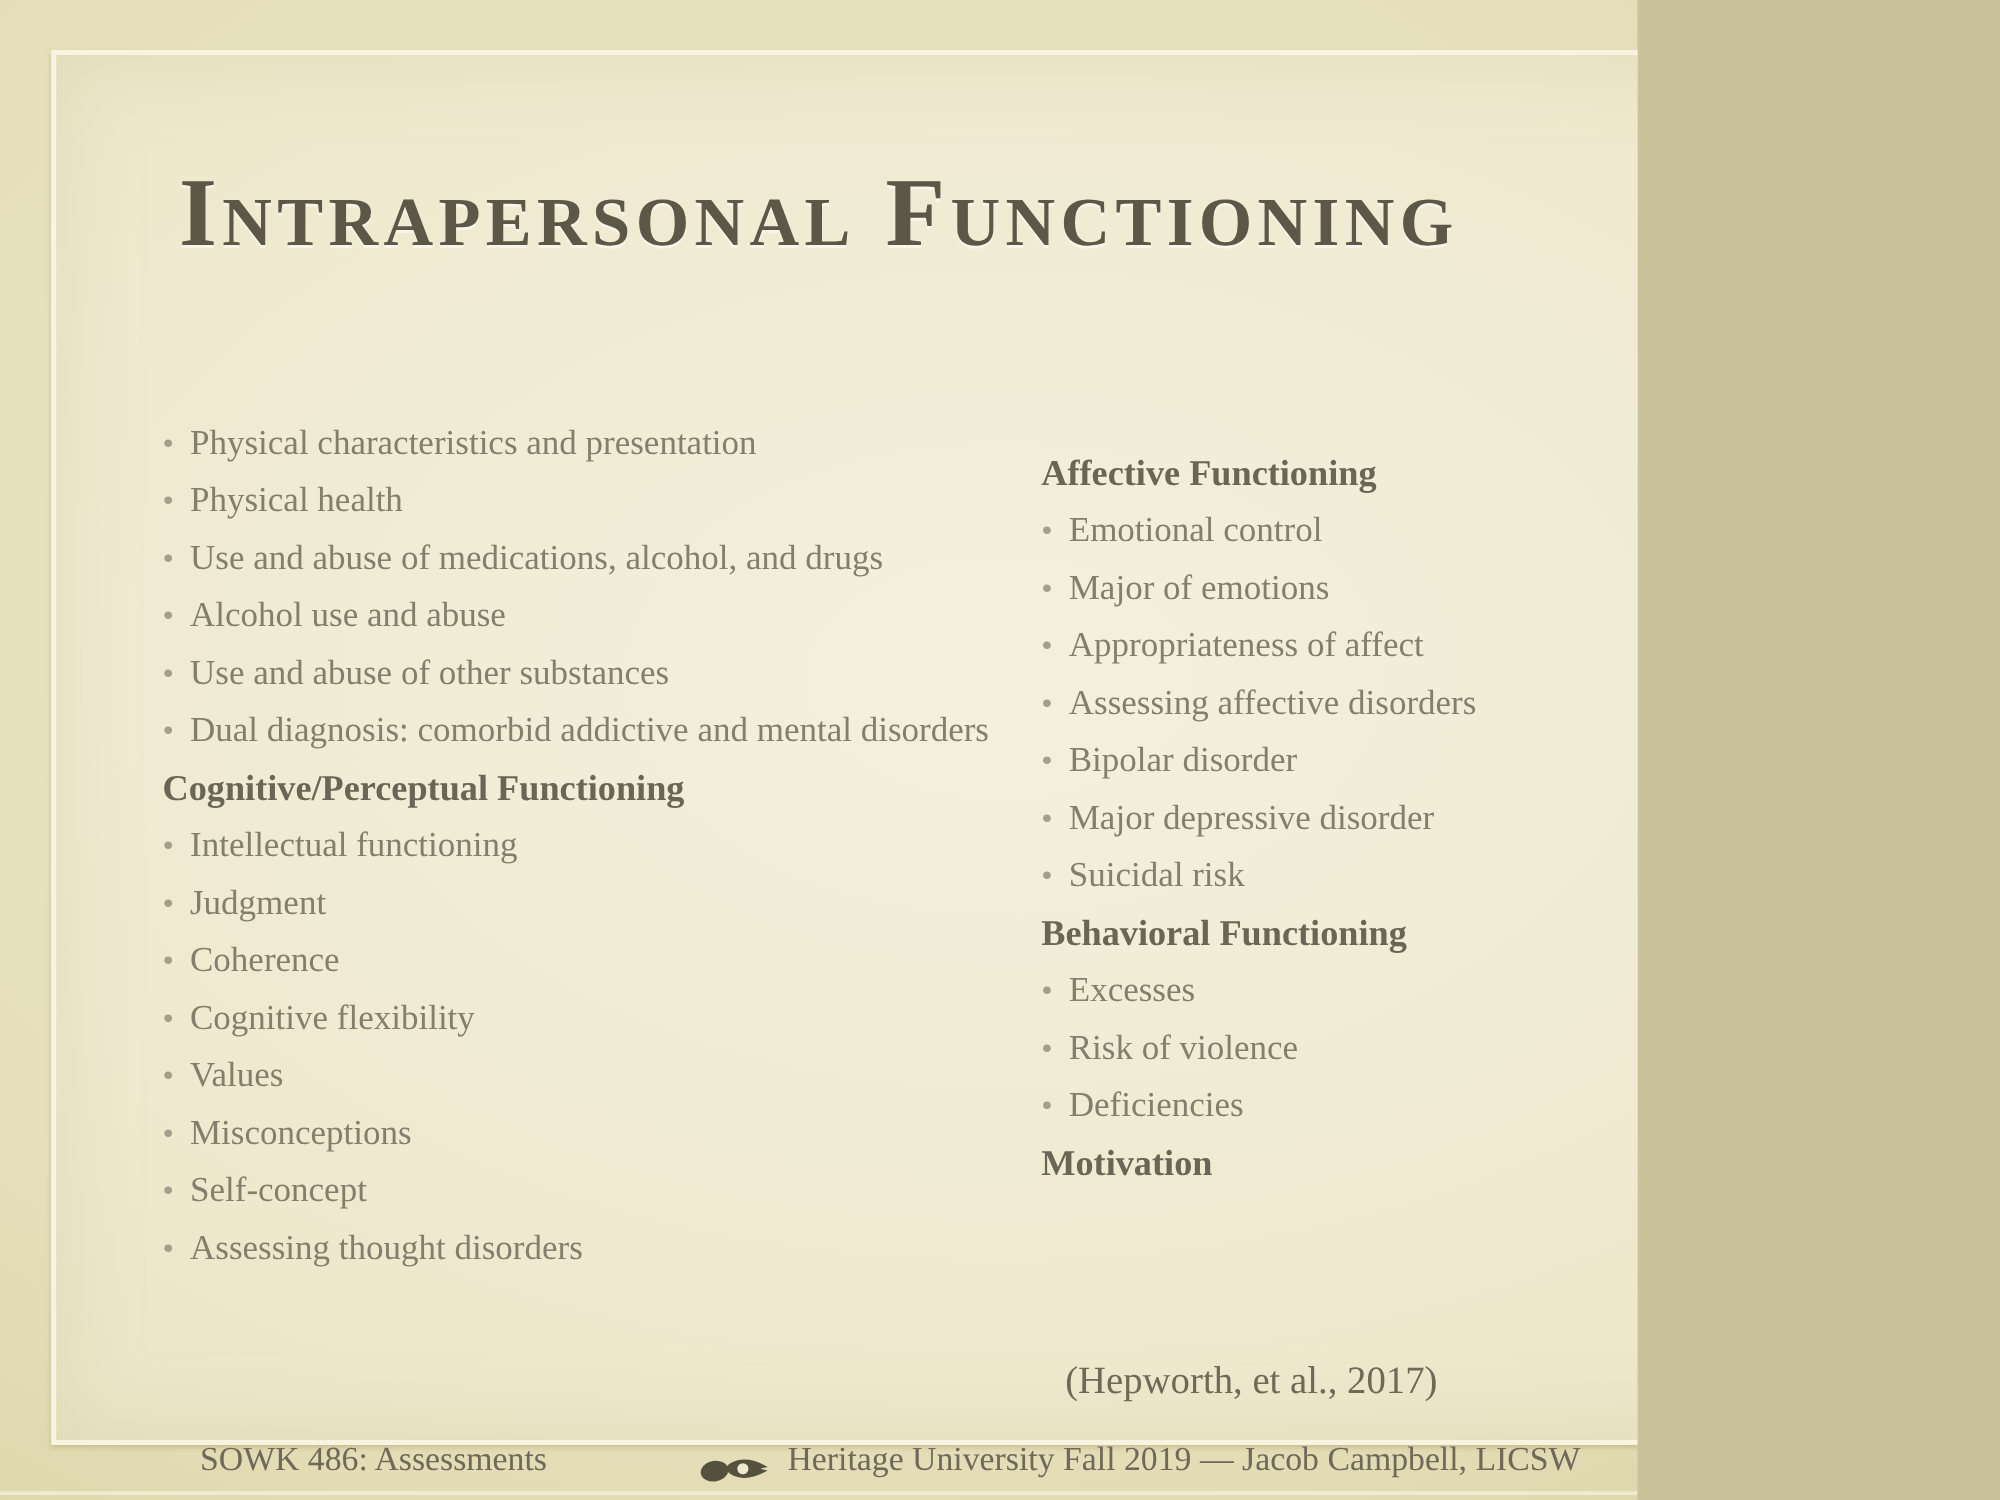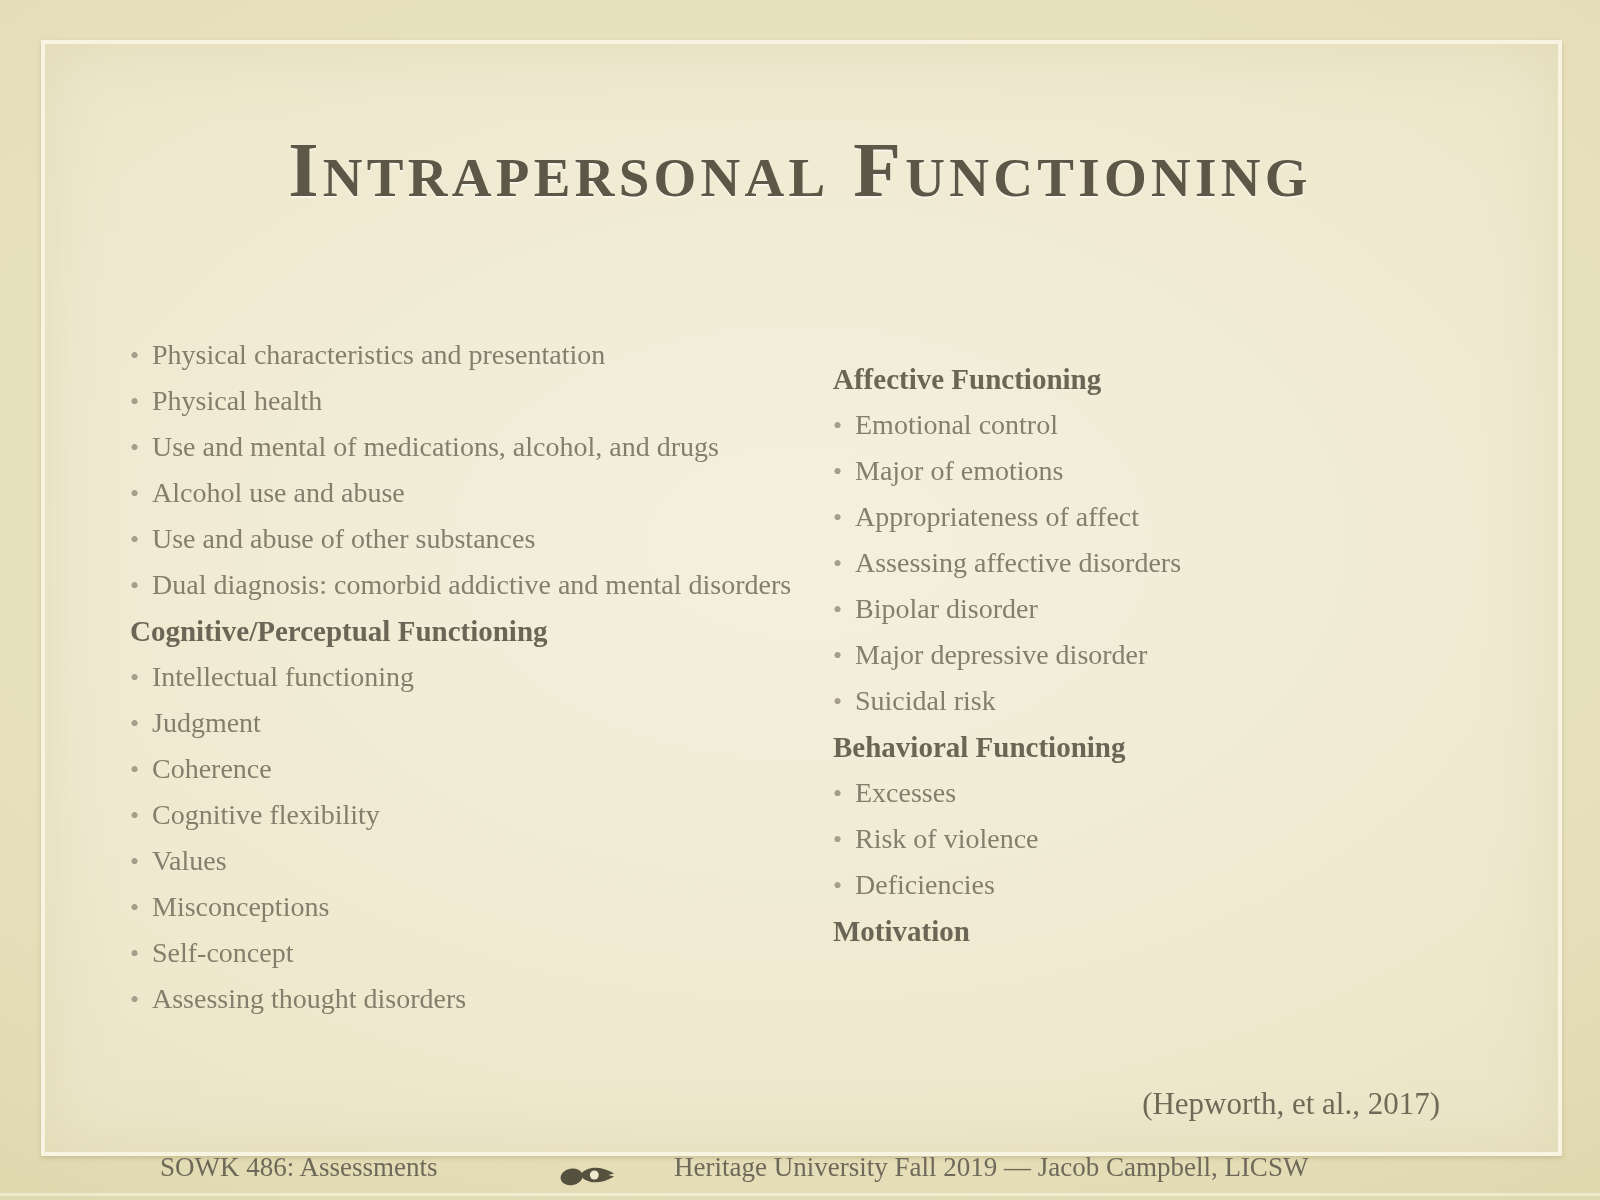--- a/index.html
+++ b/index.html
@@ -1,18 +1,18 @@
 <!DOCTYPE html>
 <html><head>
 <meta charset="utf-8">
 <style>
   html, body { margin: 0; padding: 0; background: #c9c29a; }
   .slide {
     position: relative;
-    width: 1600px;
+    width: 1310px;
     height: 1200px;
     overflow: hidden;
     font-family: "Liberation Serif", serif;
     background:
       radial-gradient(115% 95% at 50% 40%, #ece6c6 0%, #e6dfba 55%, #d8d1a3 100%);
   }
   
   .frame {
     position: absolute;
     left: 41px; top: 40px;
@@ -73,39 +73,39 @@
     text-align: right;
   }
   .footer {
     position: absolute;
     left: 0; right: 0; bottom: 0;
     height: 50px;
     color: #6f695a;
     font-size: 27px;
   }
   .footer .course { position: absolute; left: 160px; top: 2px; }
-  .footer .info   { position: absolute; left: 630px; top: 2px; margin-left: 44px; }
+  .footer .info   { position: absolute; left: 630px; top: 2px; }
   .footer .ornament {
     position: absolute; left: 560px; top: 10px;
     width: 58px; height: 30px;
   }
 </style>
 </head>
 <body>
 
 <div class="slide">
 
   <div class="frame"></div>
 
   <h1 class="title">Intrapersonal Functioning</h1>
 
   <div class="column left">
       <div class="bullet-row"><span class="bullet-dot">•</span><span>Physical characteristics and presentation</span></div>
       <div class="bullet-row"><span class="bullet-dot">•</span><span>Physical health</span></div>
-      <div class="bullet-row"><span class="bullet-dot">•</span><span>Use and mental of medications, alcohol, and drugs</span></div>
+      <div class="bullet-row"><span class="bullet-dot">•</span><span>Use and abuse of medications, alcohol, and drugs</span></div>
       <div class="bullet-row"><span class="bullet-dot">•</span><span>Alcohol use and abuse</span></div>
       <div class="bullet-row"><span class="bullet-dot">•</span><span>Use and abuse of other substances</span></div>
       <div class="bullet-row"><span class="bullet-dot">•</span><span>Dual diagnosis: comorbid addictive and mental disorders</span></div>
       <div class="sec-heading">Cognitive/Perceptual Functioning</div>
       <div class="bullet-row"><span class="bullet-dot">•</span><span>Intellectual functioning</span></div>
       <div class="bullet-row"><span class="bullet-dot">•</span><span>Judgment</span></div>
       <div class="bullet-row"><span class="bullet-dot">•</span><span>Coherence</span></div>
       <div class="bullet-row"><span class="bullet-dot">•</span><span>Cognitive flexibility</span></div>
       <div class="bullet-row"><span class="bullet-dot">•</span><span>Values</span></div>
       <div class="bullet-row"><span class="bullet-dot">•</span><span>Misconceptions</span></div>

